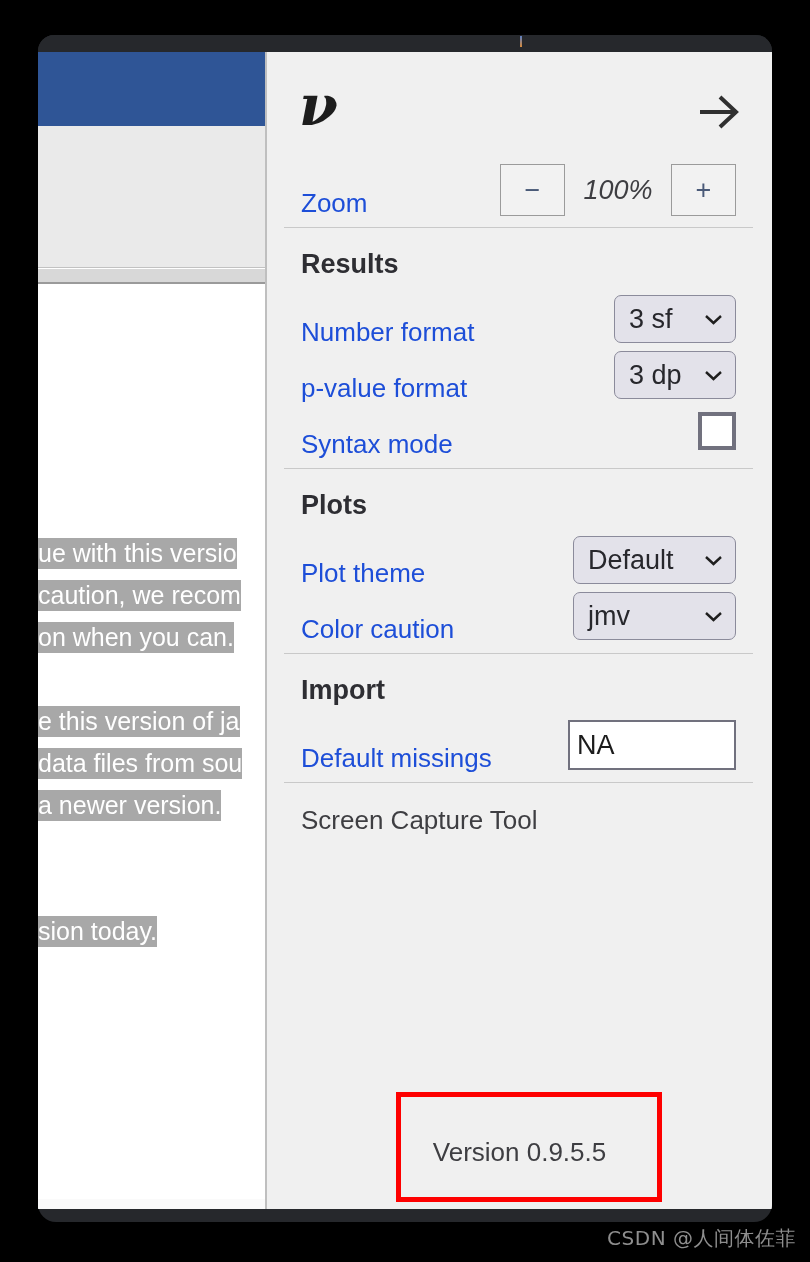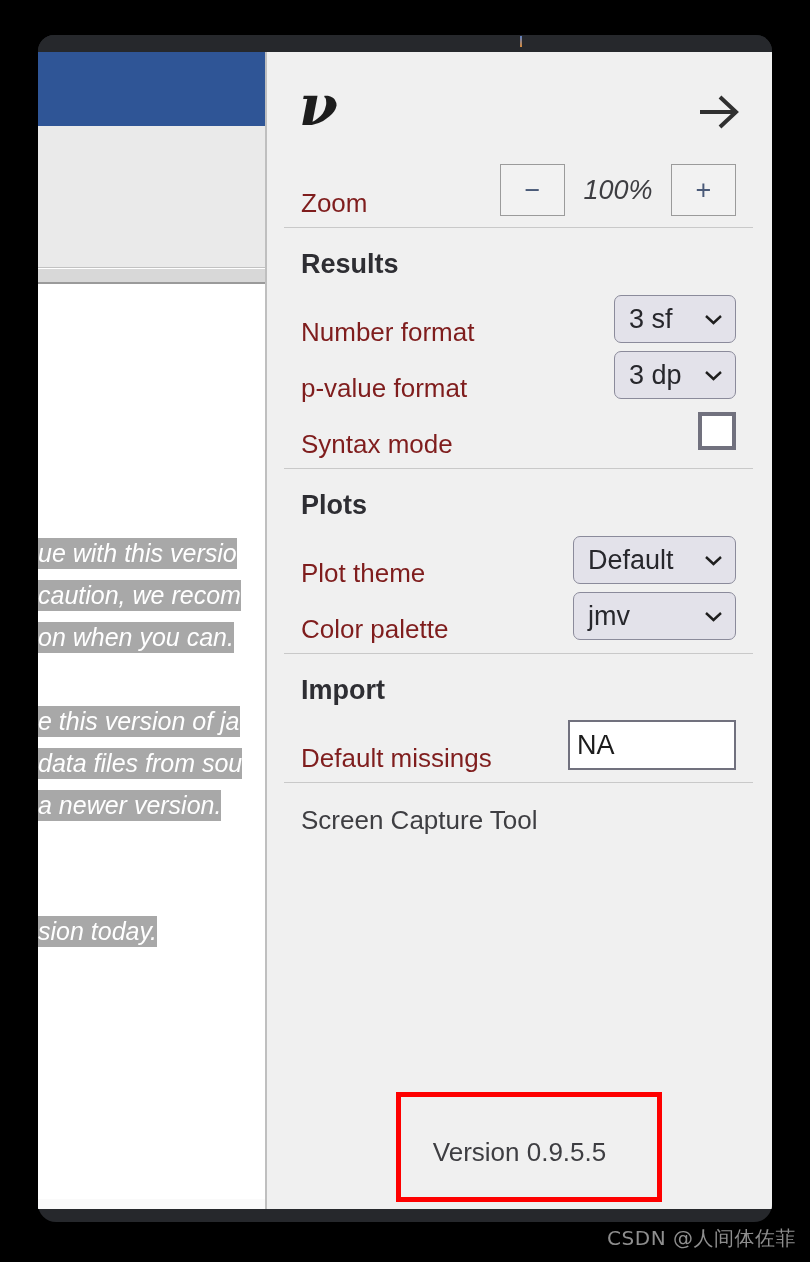--- a/index.html
+++ b/index.html
@@ -104,21 +104,20 @@
     padding-top: 246px;
   }
 
   .doc-line {
     display: block;
     font-size: 25px;
     line-height: 42px;
     color: #ffffff;
     white-space: nowrap;
     padding-left: 0px;
-    font-style: italic;
   }
   .doc-line > span {
     background: #a8a8a8;
     color: #ffffff;
     padding: 1px 0 2px 0;
   }
   .doc-gap { height: 42px; }
 
   #doc-bottom-shade {
     position: absolute;
@@ -167,21 +166,21 @@
   .row {
     position: relative;
     display: flex;
     align-items: center;
     height: 56px;
     padding: 0 36px 0 34px;
   }
 
   .row-label {
     font-size: 26px;
-    color: #7f1d1d;
+    color: #1d4ed8;
     flex: 1;
     white-space: nowrap;
     margin-top: 27px;
   }
 
   .section-title {
     font-size: 27px;
     font-weight: 700;
     color: #2e2e33;
     padding: 0 34px;
@@ -403,21 +402,21 @@
           <div class="row-label">Plot theme</div>
           <div class="dropdown md">
             <span>Default</span>
             <svg class="chev" viewBox="0 0 19 12">
               <polyline points="2,3 9.5,10 17,3" fill="none" stroke="#1f1f1f" stroke-width="2.4"></polyline>
             </svg>
           </div>
         </div>
 
         <div class="row">
-          <div class="row-label">Color palette</div>
+          <div class="row-label">Color caution</div>
           <div class="dropdown md">
             <span>jmv</span>
             <svg class="chev" viewBox="0 0 19 12">
               <polyline points="2,3 9.5,10 17,3" fill="none" stroke="#1f1f1f" stroke-width="2.4"></polyline>
             </svg>
           </div>
         </div>
 
         <div class="divider"></div>
 

